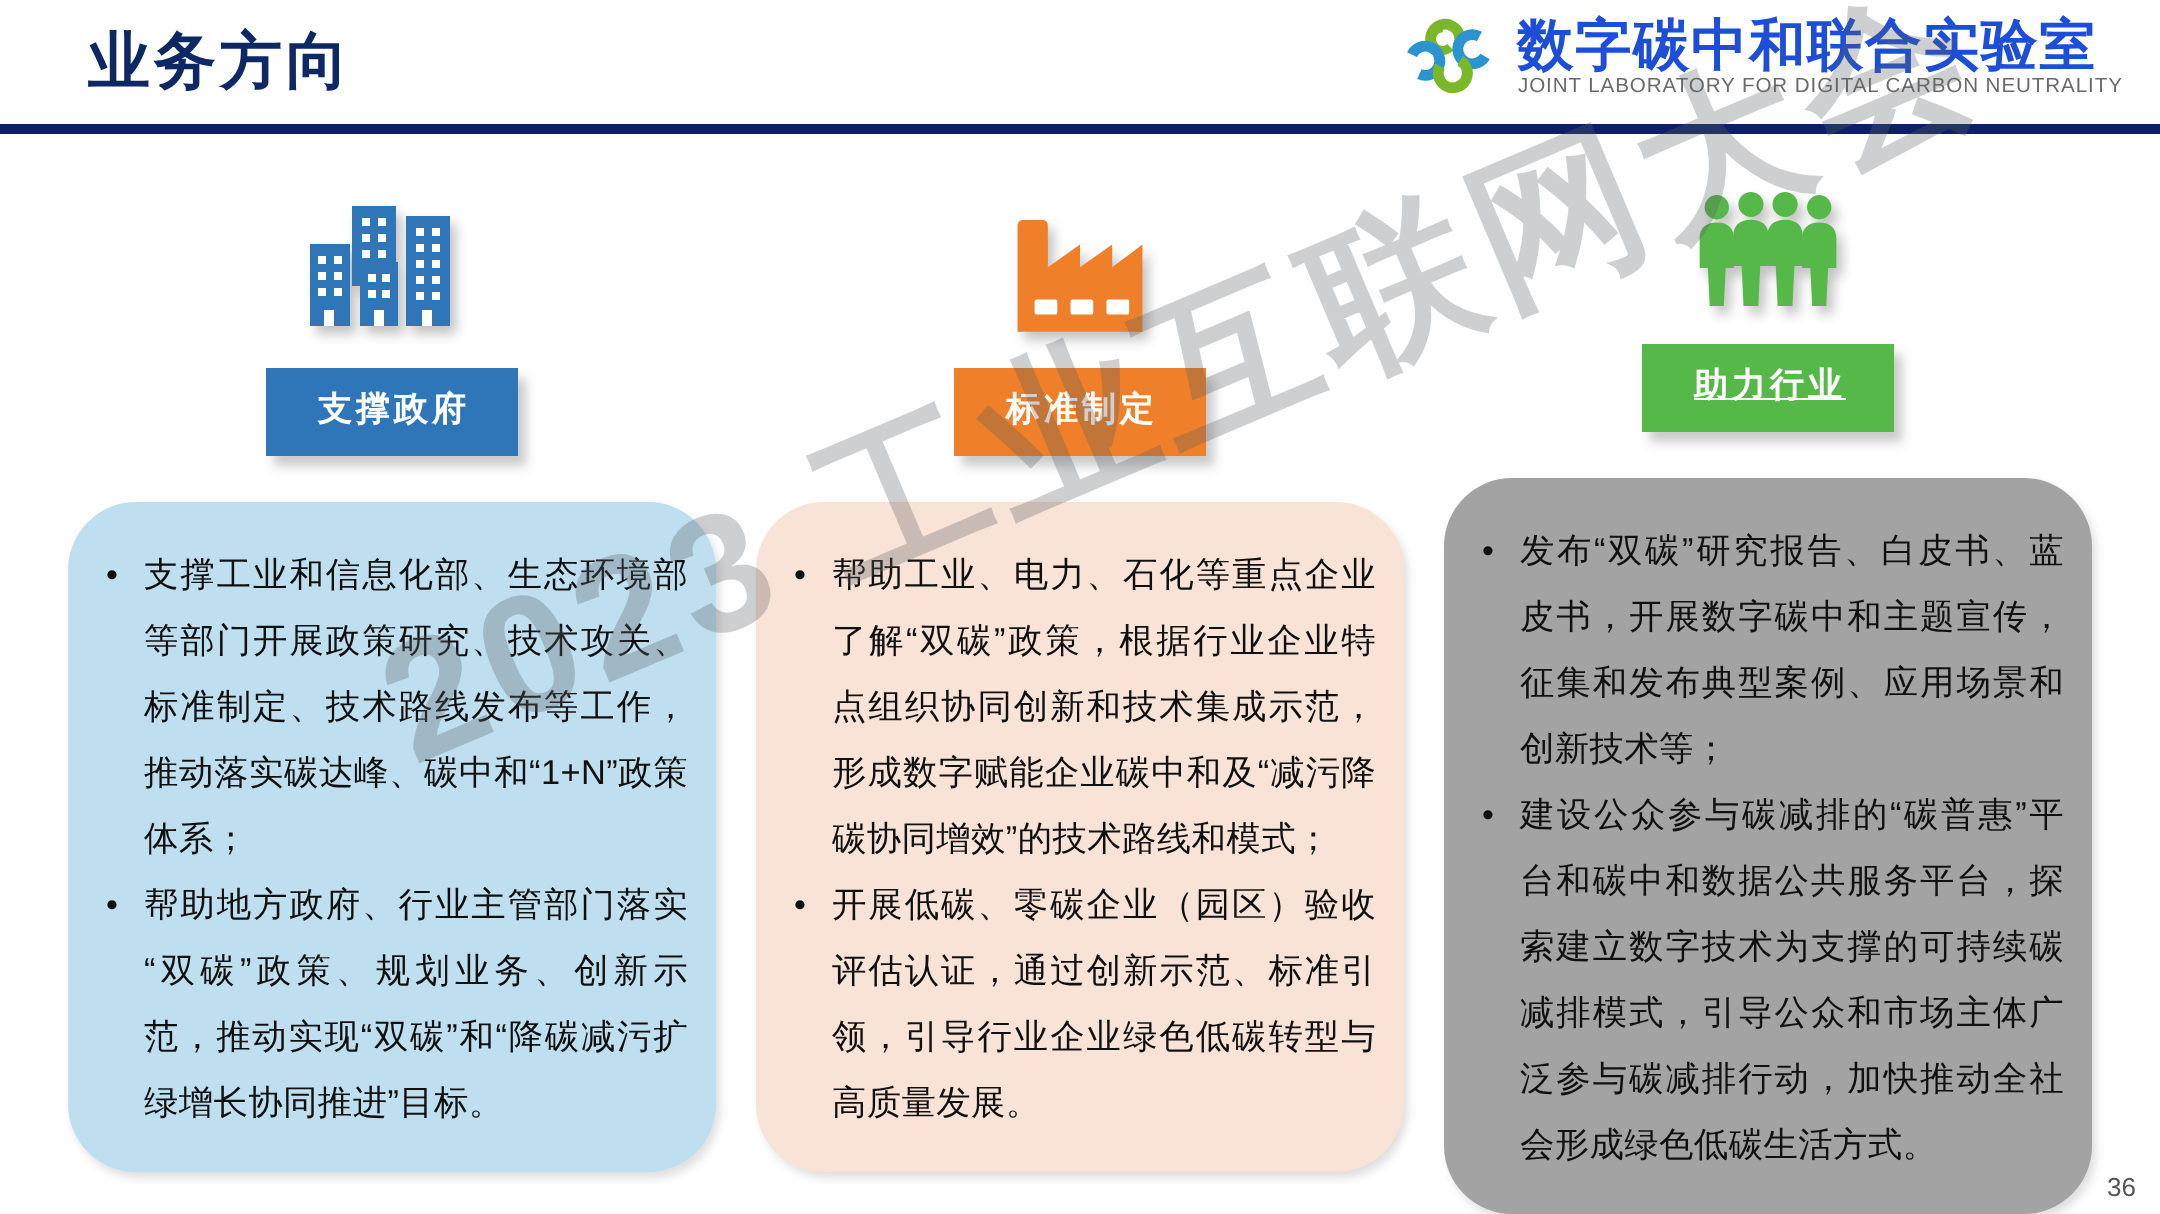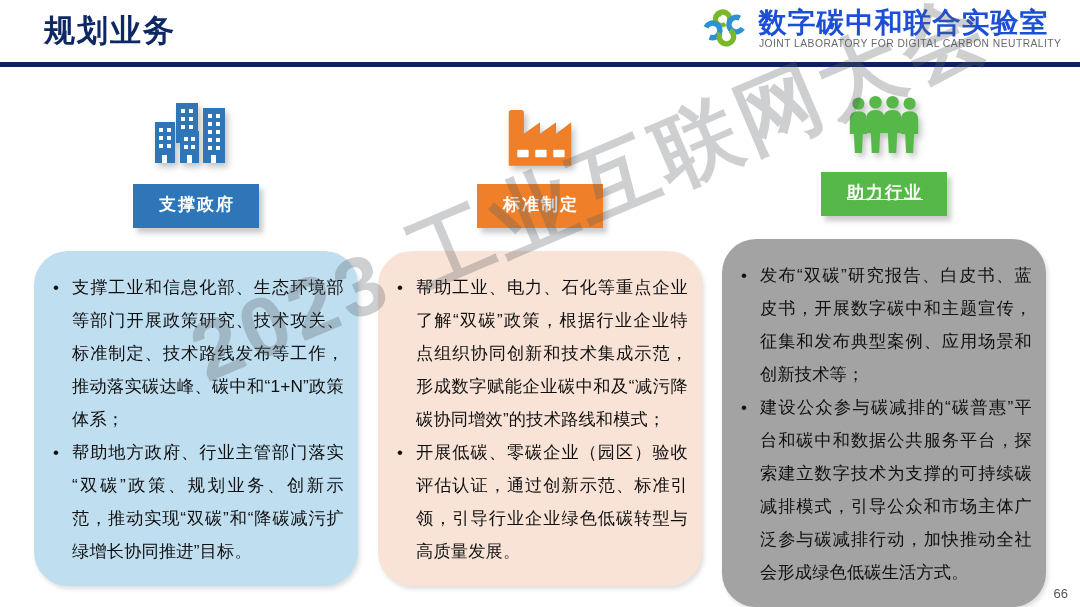--- a/index.html
+++ b/index.html
@@ -202,21 +202,21 @@
     color: #555555;
     z-index: 30;
   }
 </style>
 </head>
 <body>
 
 <div class="slide">
 
   <div class="header">
-    <div class="page-title">规划业务</div>
+    <div class="page-title">业务方向</div>
 
     <div class="logo-block">
       <span class="logo-mark">
         <svg viewBox="0 0 48 46" width="48" height="46" aria-hidden="true">
 
           <path d="M20.5 6.5a7.4 7.4 0 1 0 3.1 13.2l-2.5-3.6a3.4 3.4 0 1 1-1.2-6.2z" fill="#7ab829" transform="rotate(-10 21 13)"></path>
           <circle cx="20.6" cy="13.4" r="7.3" fill="none" stroke="#7ab829" stroke-width="5.4" stroke-dasharray="34 12" transform="rotate(118 20.6 13.4)"></circle>
 
           <circle cx="34.2" cy="18.6" r="7.3" fill="none" stroke="#2a93d0" stroke-width="5.4" stroke-dasharray="34 12" transform="rotate(30 34.2 18.6)"></circle>
 
@@ -336,15 +336,15 @@
       <div class="card">
         <ul class="bullets">
           <li>发布“双碳”研究报告、白皮书、蓝皮书，开展数字碳中和主题宣传，征集和发布典型案例、应用场景和创新技术等；</li>
           <li>建设公众参与碳减排的“碳普惠”平台和碳中和数据公共服务平台，探索建立数字技术为支撑的可持续碳减排模式，引导公众和市场主体广泛参与碳减排行动，加快推动全社会形成绿色低碳生活方式。</li>
         </ul>
       </div>
     </div>
 
   </div>
 
-  <div class="page-number">66</div>
+  <div class="page-number">36</div>
 
 </div>
 
 </body></html>

